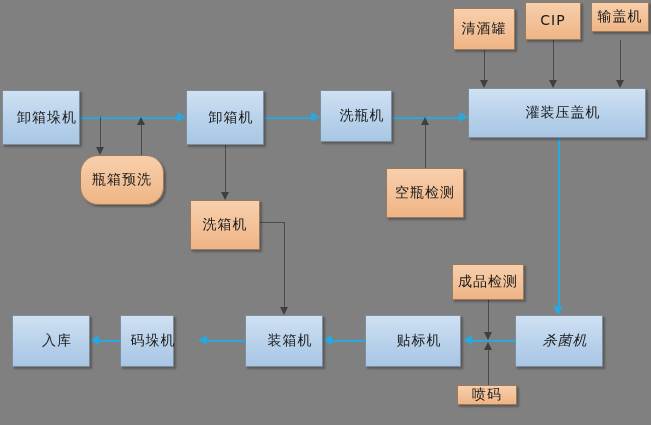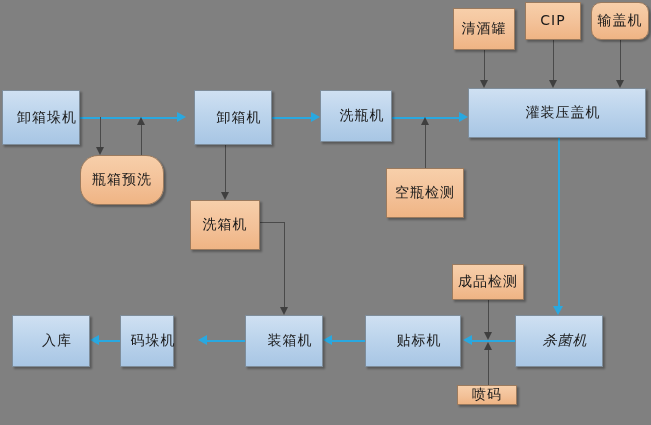--- a/index.html
+++ b/index.html
@@ -117,42 +117,42 @@
 
   <div class="seg v gray" style="left:488px;top:350px;height:35px;"></div>
   <div class="arw g-up" style="left:484px;top:342px;"></div>
 
   <div class="node blue" style="left:2px;top:90px;width:78px;height:55px;">
     <span class="lbl">卸箱垛机</span>
   </div>
   <div class="node orange" style="left:80px;top:155px;width:84px;height:50px;border-radius:18px;">
     <span class="lbl">瓶箱预洗</span>
   </div>
-  <div class="node blue" style="left:194px;top:90px;width:78px;height:55px;">
+  <div class="node blue" style="left:186px;top:90px;width:78px;height:55px;">
     <span class="lbl">卸箱机</span>
   </div>
   <div class="node orange" style="left:190px;top:200px;width:70px;height:50px;">
     <span class="lbl">洗箱机</span>
   </div>
   <div class="node blue" style="left:320px;top:90px;width:72px;height:52px;">
     <span class="lbl">洗瓶机</span>
   </div>
   <div class="node orange" style="left:386px;top:168px;width:78px;height:50px;">
     <span class="lbl">空瓶检测</span>
   </div>
   <div class="node blue" style="left:468px;top:88px;width:178px;height:50px;">
     <span class="lbl">灌装压盖机</span>
   </div>
   <div class="node orange" style="left:453px;top:8px;width:62px;height:42px;">
     <span class="lbl">清酒罐</span>
   </div>
   <div class="node orange" style="left:525px;top:2px;width:56px;height:38px;">
     <span class="lbl">CIP</span>
   </div>
-  <div class="node orange" style="left:591px;top:2px;width:58px;height:38px;border-radius:10px;">
+  <div class="node orange" style="left:591px;top:2px;width:58px;height:30px;">
     <span class="lbl">输盖机</span>
   </div>
   <div class="node blue" style="left:515px;top:315px;width:88px;height:52px;font-style:italic;">
     <span class="lbl">杀菌机</span>
   </div>
   <div class="node orange" style="left:452px;top:264px;width:72px;height:36px;">
     <span class="lbl">成品检测</span>
   </div>
   <div class="node orange" style="left:457px;top:385px;width:60px;height:20px;">
     <span class="lbl">喷码</span>

